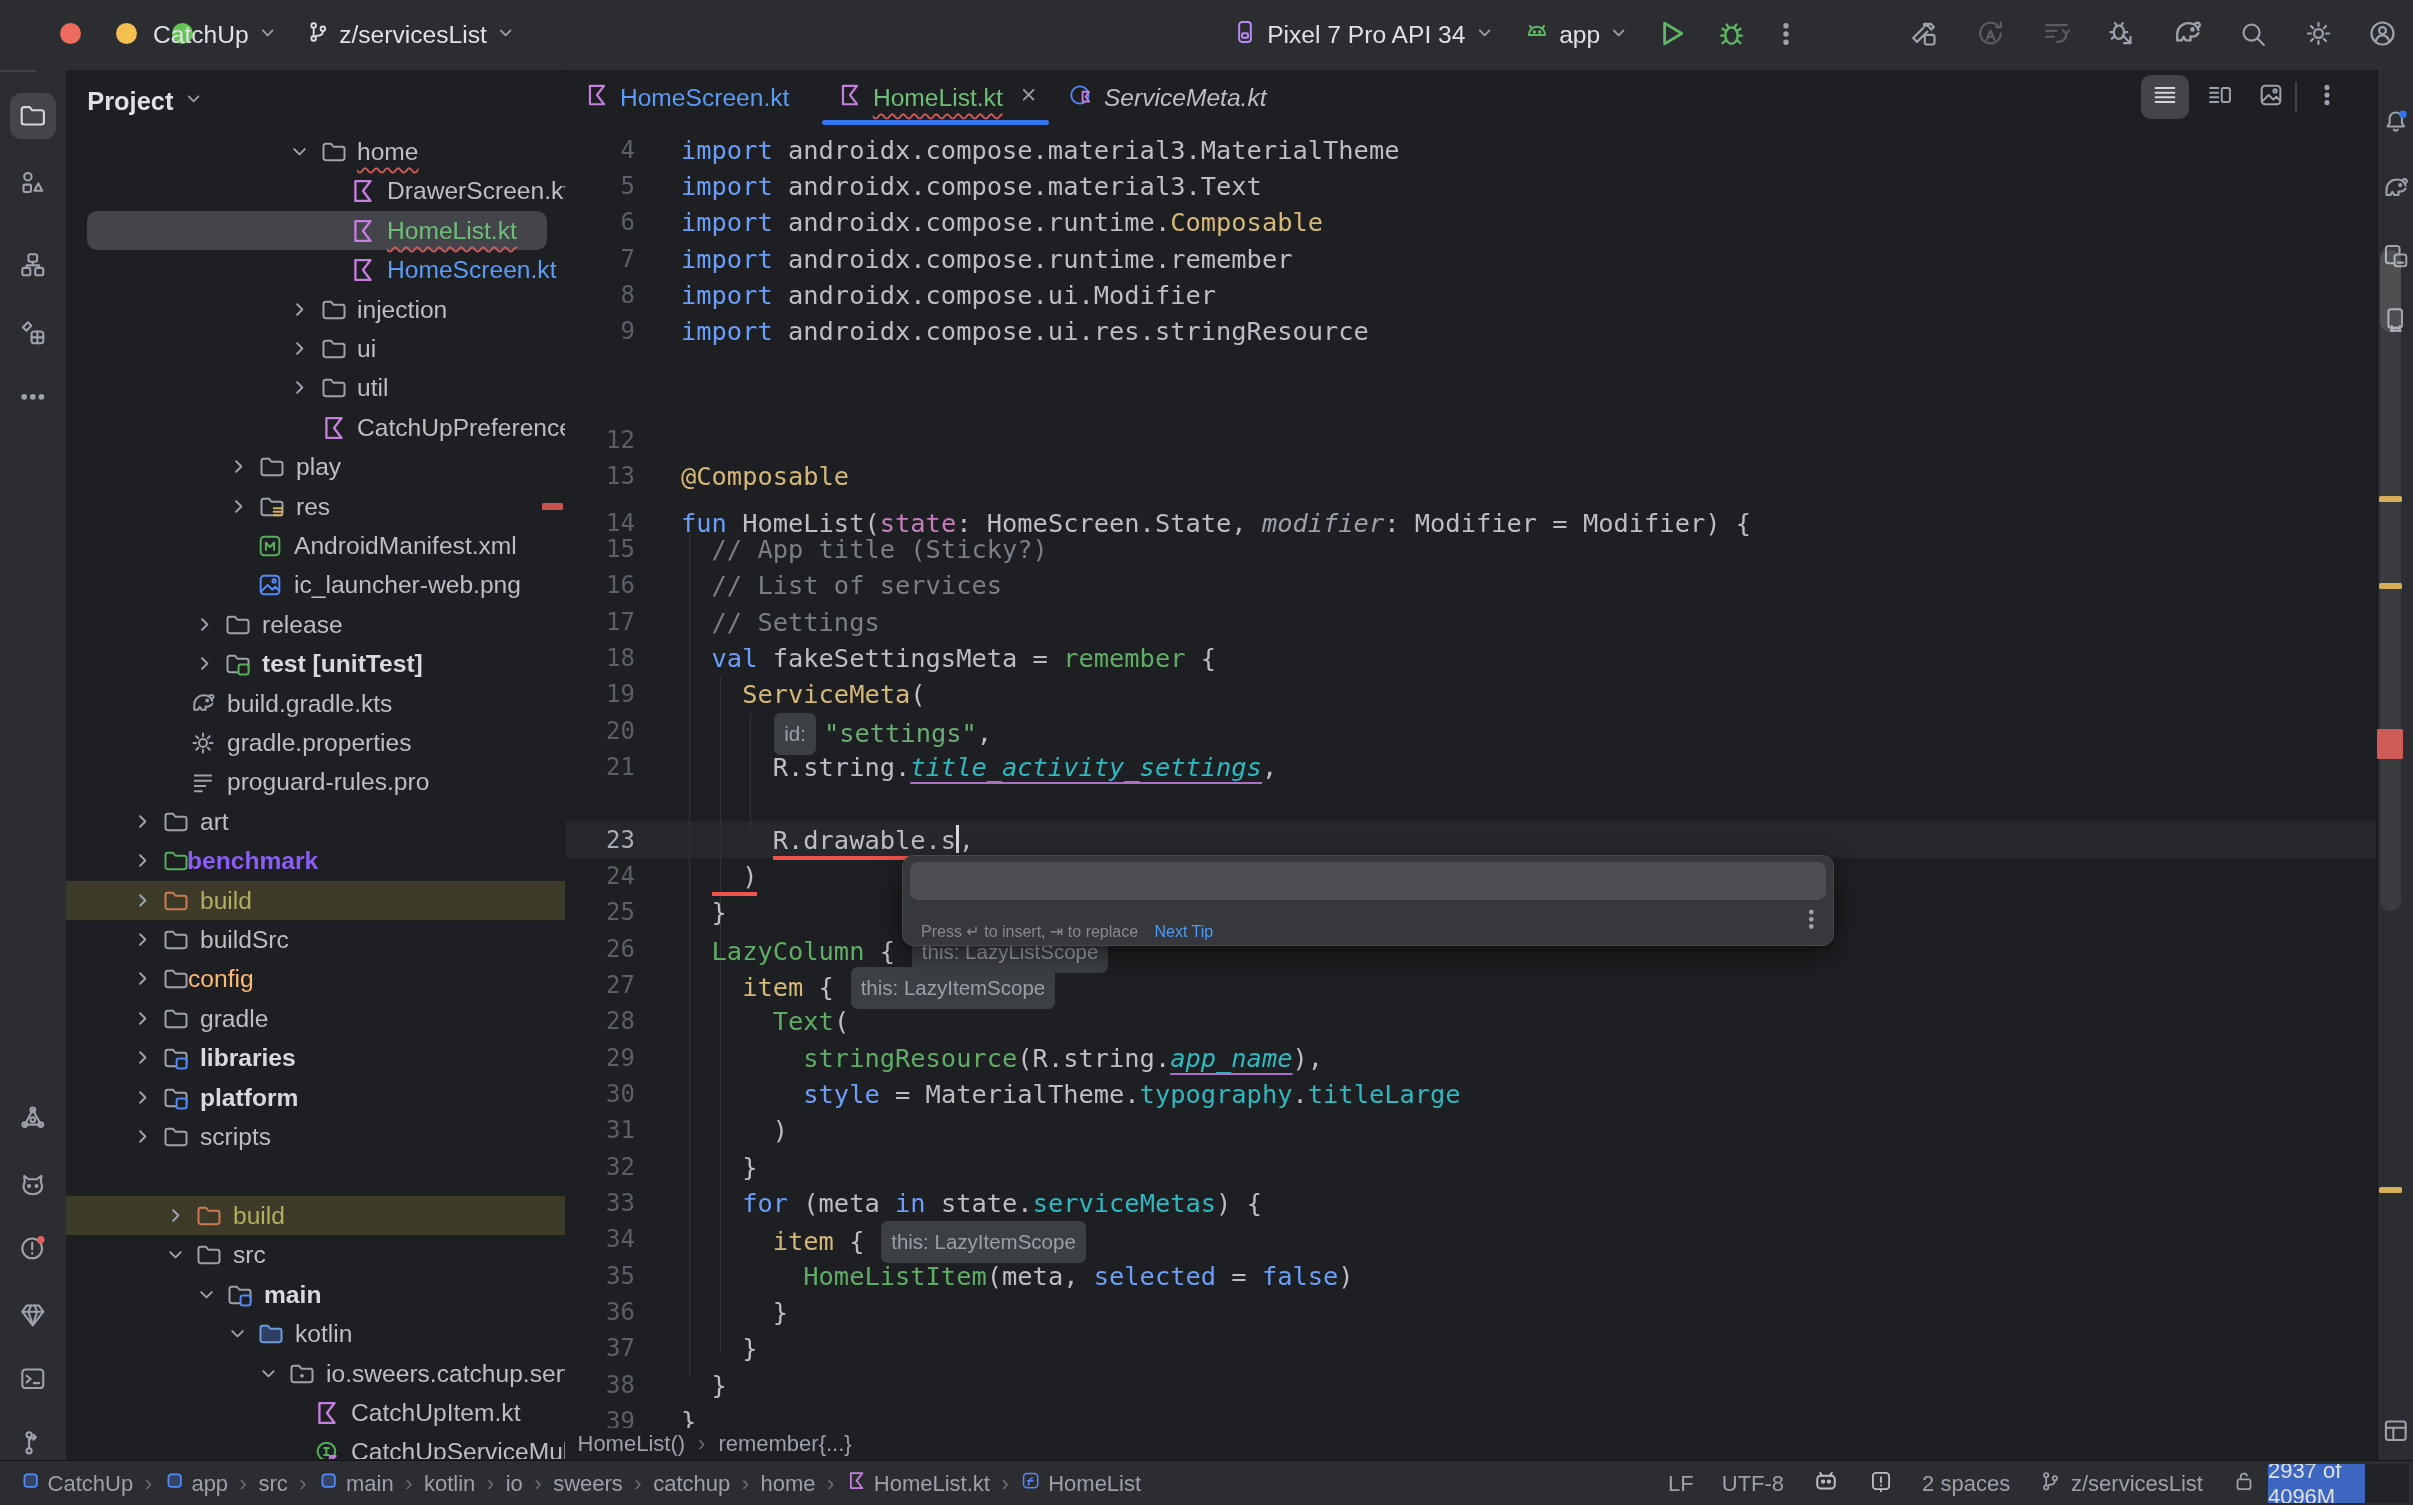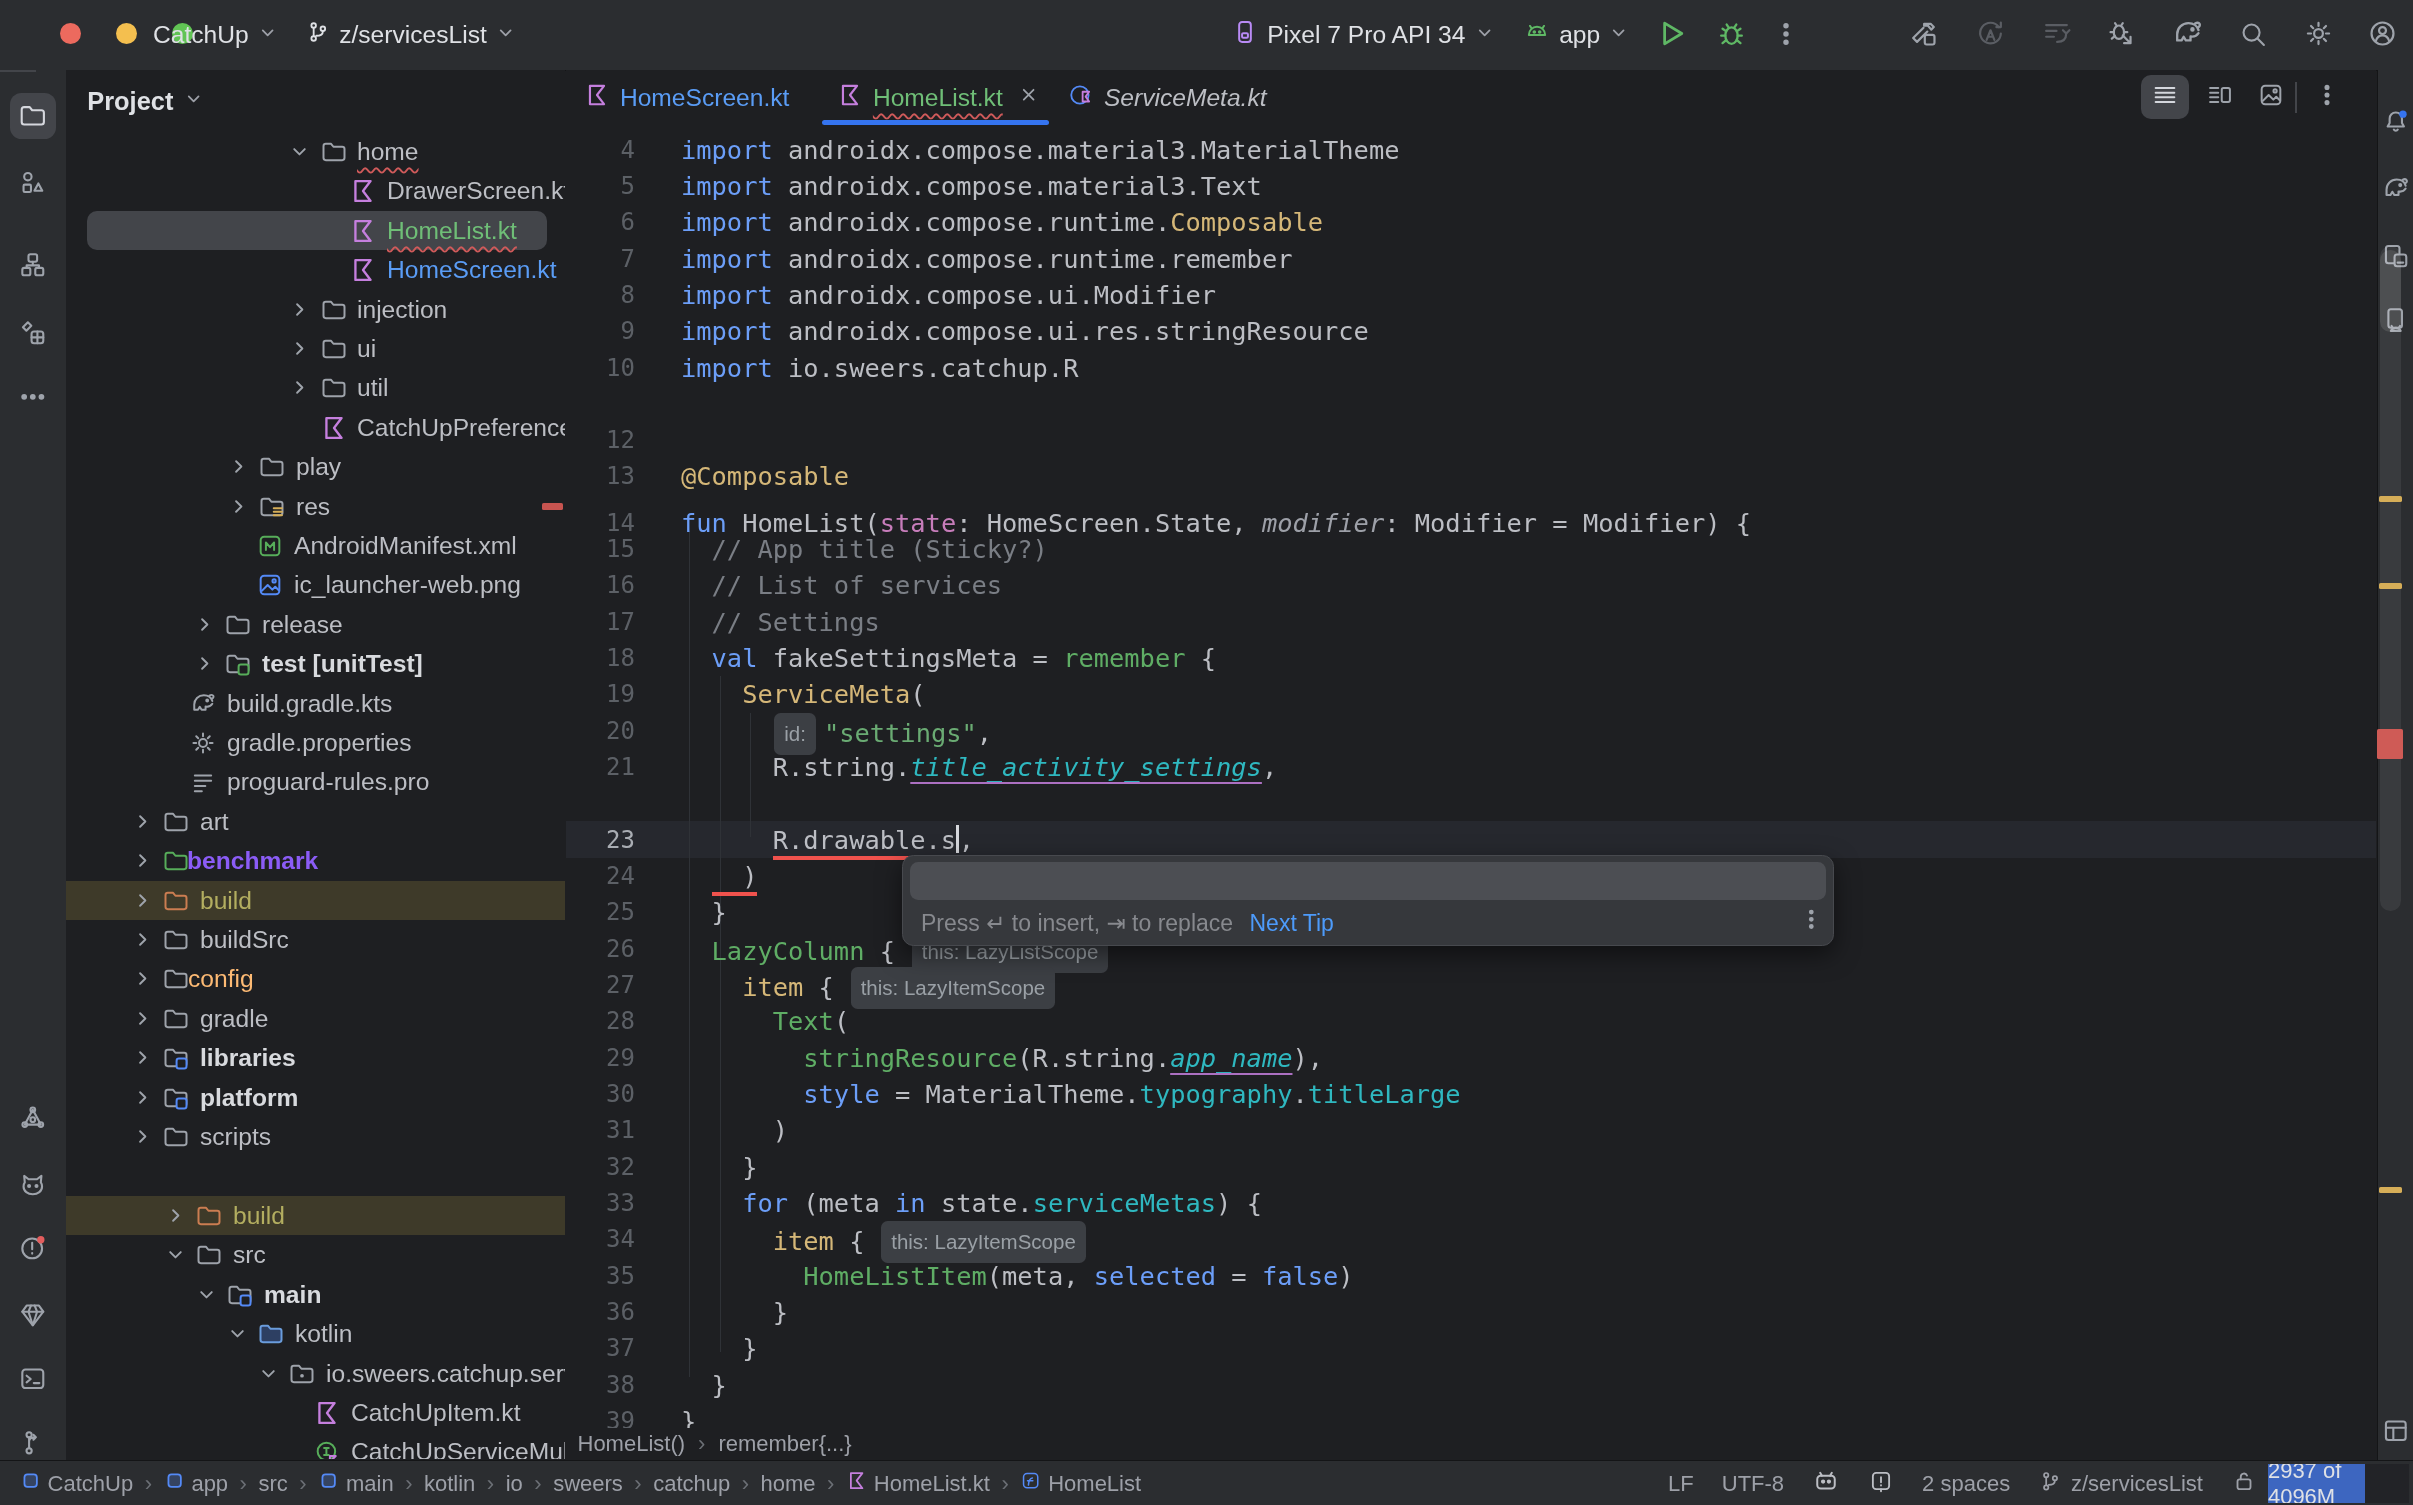--- a/index.html
+++ b/index.html
@@ -49,21 +49,21 @@
   .tk-param{color:#c77dbb}.tk-gry{color:#9da0a8;font-style:italic}
   .tk-err{border-bottom:4.1px solid #f0524d;padding-bottom:0.8px;}
   .caret{display:inline-block;width:2.5px;height:28px;background:#d6d8dd;vertical-align:-4.1px;}
   .chip{display:inline-block;font-family:"Liberation Sans",sans-serif;font-size:20.5px;color:#9aa0a6;background:#3c3f44;
         border-radius:6.6px;padding:1.6px 9.9px 3.3px;margin:0 8.2px 0 1.6px;vertical-align:1.6px;}
   #swatch{position:absolute;left:59px;width:19px;height:19px;background:#f4502e;}
   
   #popup{position:absolute;left:902px;top:855px;width:930px;height:89px;background:#36383c;border:0.8px solid #47494e;
          border-radius:11.5px;box-shadow:0 8.2px 24.6px rgba(0,0,0,.5);z-index:20;}
   #popup-field{position:absolute;left:6.6px;top:5.7px;right:6.6px;height:38px;background:#4c4e53;border-radius:8.2px;}
-  #popup-foot{position:absolute;left:18px;right:49px;top:49px;height:36px;display:flex;align-items:center;gap:16.4px;font-size:23px;color:#87898e;}
+  #popup-foot{position:absolute;left:18px;right:49px;top:49px;height:36px;display:flex;align-items:flex-end;gap:16.4px;font-size:16px;color:#87898e;}
   #popup-foot .nexttip{color:#4d9bfa;}
   #popup-kebab{position:absolute;right:9.9px;top:51px;}
   
   #bread{position:absolute;left:566px;top:1428px;width:1810px;height:31px;background:#1e1f22;display:flex;align-items:center;gap:13px;
          font-size:22px;color:#9da0a8;padding-left:11.5px;box-sizing:border-box;}
   #statusbar{position:absolute;left:0;top:1460px;width:2413px;height:46px;background:#2b2d30;border-top:1.6px solid #141517;
              display:flex;align-items:center;font-size:22px;color:#9da0a8;}
   #crumbs{position:absolute;left:19.7px;top:0;height:46px;display:flex;align-items:center;gap:11.5px;white-space:nowrap;}
   #status-right{position:absolute;right:156px;top:0;height:46px;display:flex;align-items:center;gap:28px;}
   #memory{position:absolute;right:4.1px;top:3.3px;width:141px;height:39px;background:#222327;overflow:hidden;}
@@ -648,21 +648,20 @@
     <div id="curline" style="top: 696px;"></div>
     <div class="iguide" style="left: 123px; top: 406px; height: 846px;"></div>
     <div class="iguide" style="left: 154px; top: 551px; height: 676px;"></div>
     <div class="iguide" style="left: 184px; top: 588px; height: 124px;"></div>
     <div class="cline" style="top: 6.6px;"><span class="lnum">4</span><span class="ctext"><span class="tk-kw">import</span><span class="tk-def"> androidx.compose.material3.MaterialTheme</span></span></div>
     <div class="cline" style="top: 43px;"><span class="lnum">5</span><span class="ctext"><span class="tk-kw">import</span><span class="tk-def"> androidx.compose.material3.Text</span></span></div>
     <div class="cline" style="top: 79px;"><span class="lnum">6</span><span class="ctext"><span class="tk-kw">import</span><span class="tk-def"> androidx.compose.runtime.</span><span class="tk-ann">Composable</span></span></div>
     <div class="cline" style="top: 116px;"><span class="lnum">7</span><span class="ctext"><span class="tk-kw">import</span><span class="tk-def"> androidx.compose.runtime.remember</span></span></div>
     <div class="cline" style="top: 152px;"><span class="lnum">8</span><span class="ctext"><span class="tk-kw">import</span><span class="tk-def"> androidx.compose.ui.Modifier</span></span></div>
     <div class="cline" style="top: 188px;"><span class="lnum">9</span><span class="ctext"><span class="tk-kw">import</span><span class="tk-def"> androidx.compose.ui.res.stringResource</span></span></div>
-    <div class="cline" style="top: 225px;"><span class="lnum">10</span><span class="ctext"><span class="tk-kw">import</span><span class="tk-def"> io.sweers.catchup.R</span></span></div>
     <div class="cline" style="top: 297px;"><span class="lnum">12</span><span class="ctext"></span></div>
     <div class="cline" style="top: 333px;"><span class="lnum">13</span><span class="ctext"><span class="tk-ann">@Composable</span></span></div>
     <div class="cline" style="top: 380px;"><span class="lnum">14</span><span class="ctext"><span class="tk-kw">fun</span><span class="tk-def"> HomeList(</span><span class="tk-param">state</span><span class="tk-def">: HomeScreen.State, </span><span class="tk-gry">modifier</span><span class="tk-def">: Modifier = Modifier) {</span></span></div>
     <div class="cline" style="top: 406px;"><span class="lnum">15</span><span class="ctext"><span class="tk-cm">  // App title (Sticky?)</span></span></div>
     <div class="cline" style="top: 442px;"><span class="lnum">16</span><span class="ctext"><span class="tk-cm">  // List of services</span></span></div>
     <div class="cline" style="top: 479px;"><span class="lnum">17</span><span class="ctext"><span class="tk-cm">  // Settings</span></span></div>
     <div class="cline" style="top: 515px;"><span class="lnum">18</span><span class="ctext"><span class="tk-def">  </span><span class="tk-kw">val</span><span class="tk-def"> fakeSettingsMeta = </span><span class="tk-fn">remember</span><span class="tk-def"> {</span></span></div>
     <div class="cline" style="top: 551px;"><span class="lnum">19</span><span class="ctext"><span class="tk-def">    </span><span class="tk-ctor">ServiceMeta</span><span class="tk-def">(</span></span></div>
     <div class="cline" style="top: 588px;"><span class="lnum">20</span><span class="ctext"><span class="tk-def">      </span><span class="chip">id:</span><span class="tk-str">"settings"</span><span class="tk-def">,</span></span></div>
     <div class="cline" style="top: 624px;"><span class="lnum">21</span><span class="ctext"><span class="tk-def">      R.string.</span><span class="tk-res">title_activity_settings</span><span class="tk-def">,</span></span></div>

